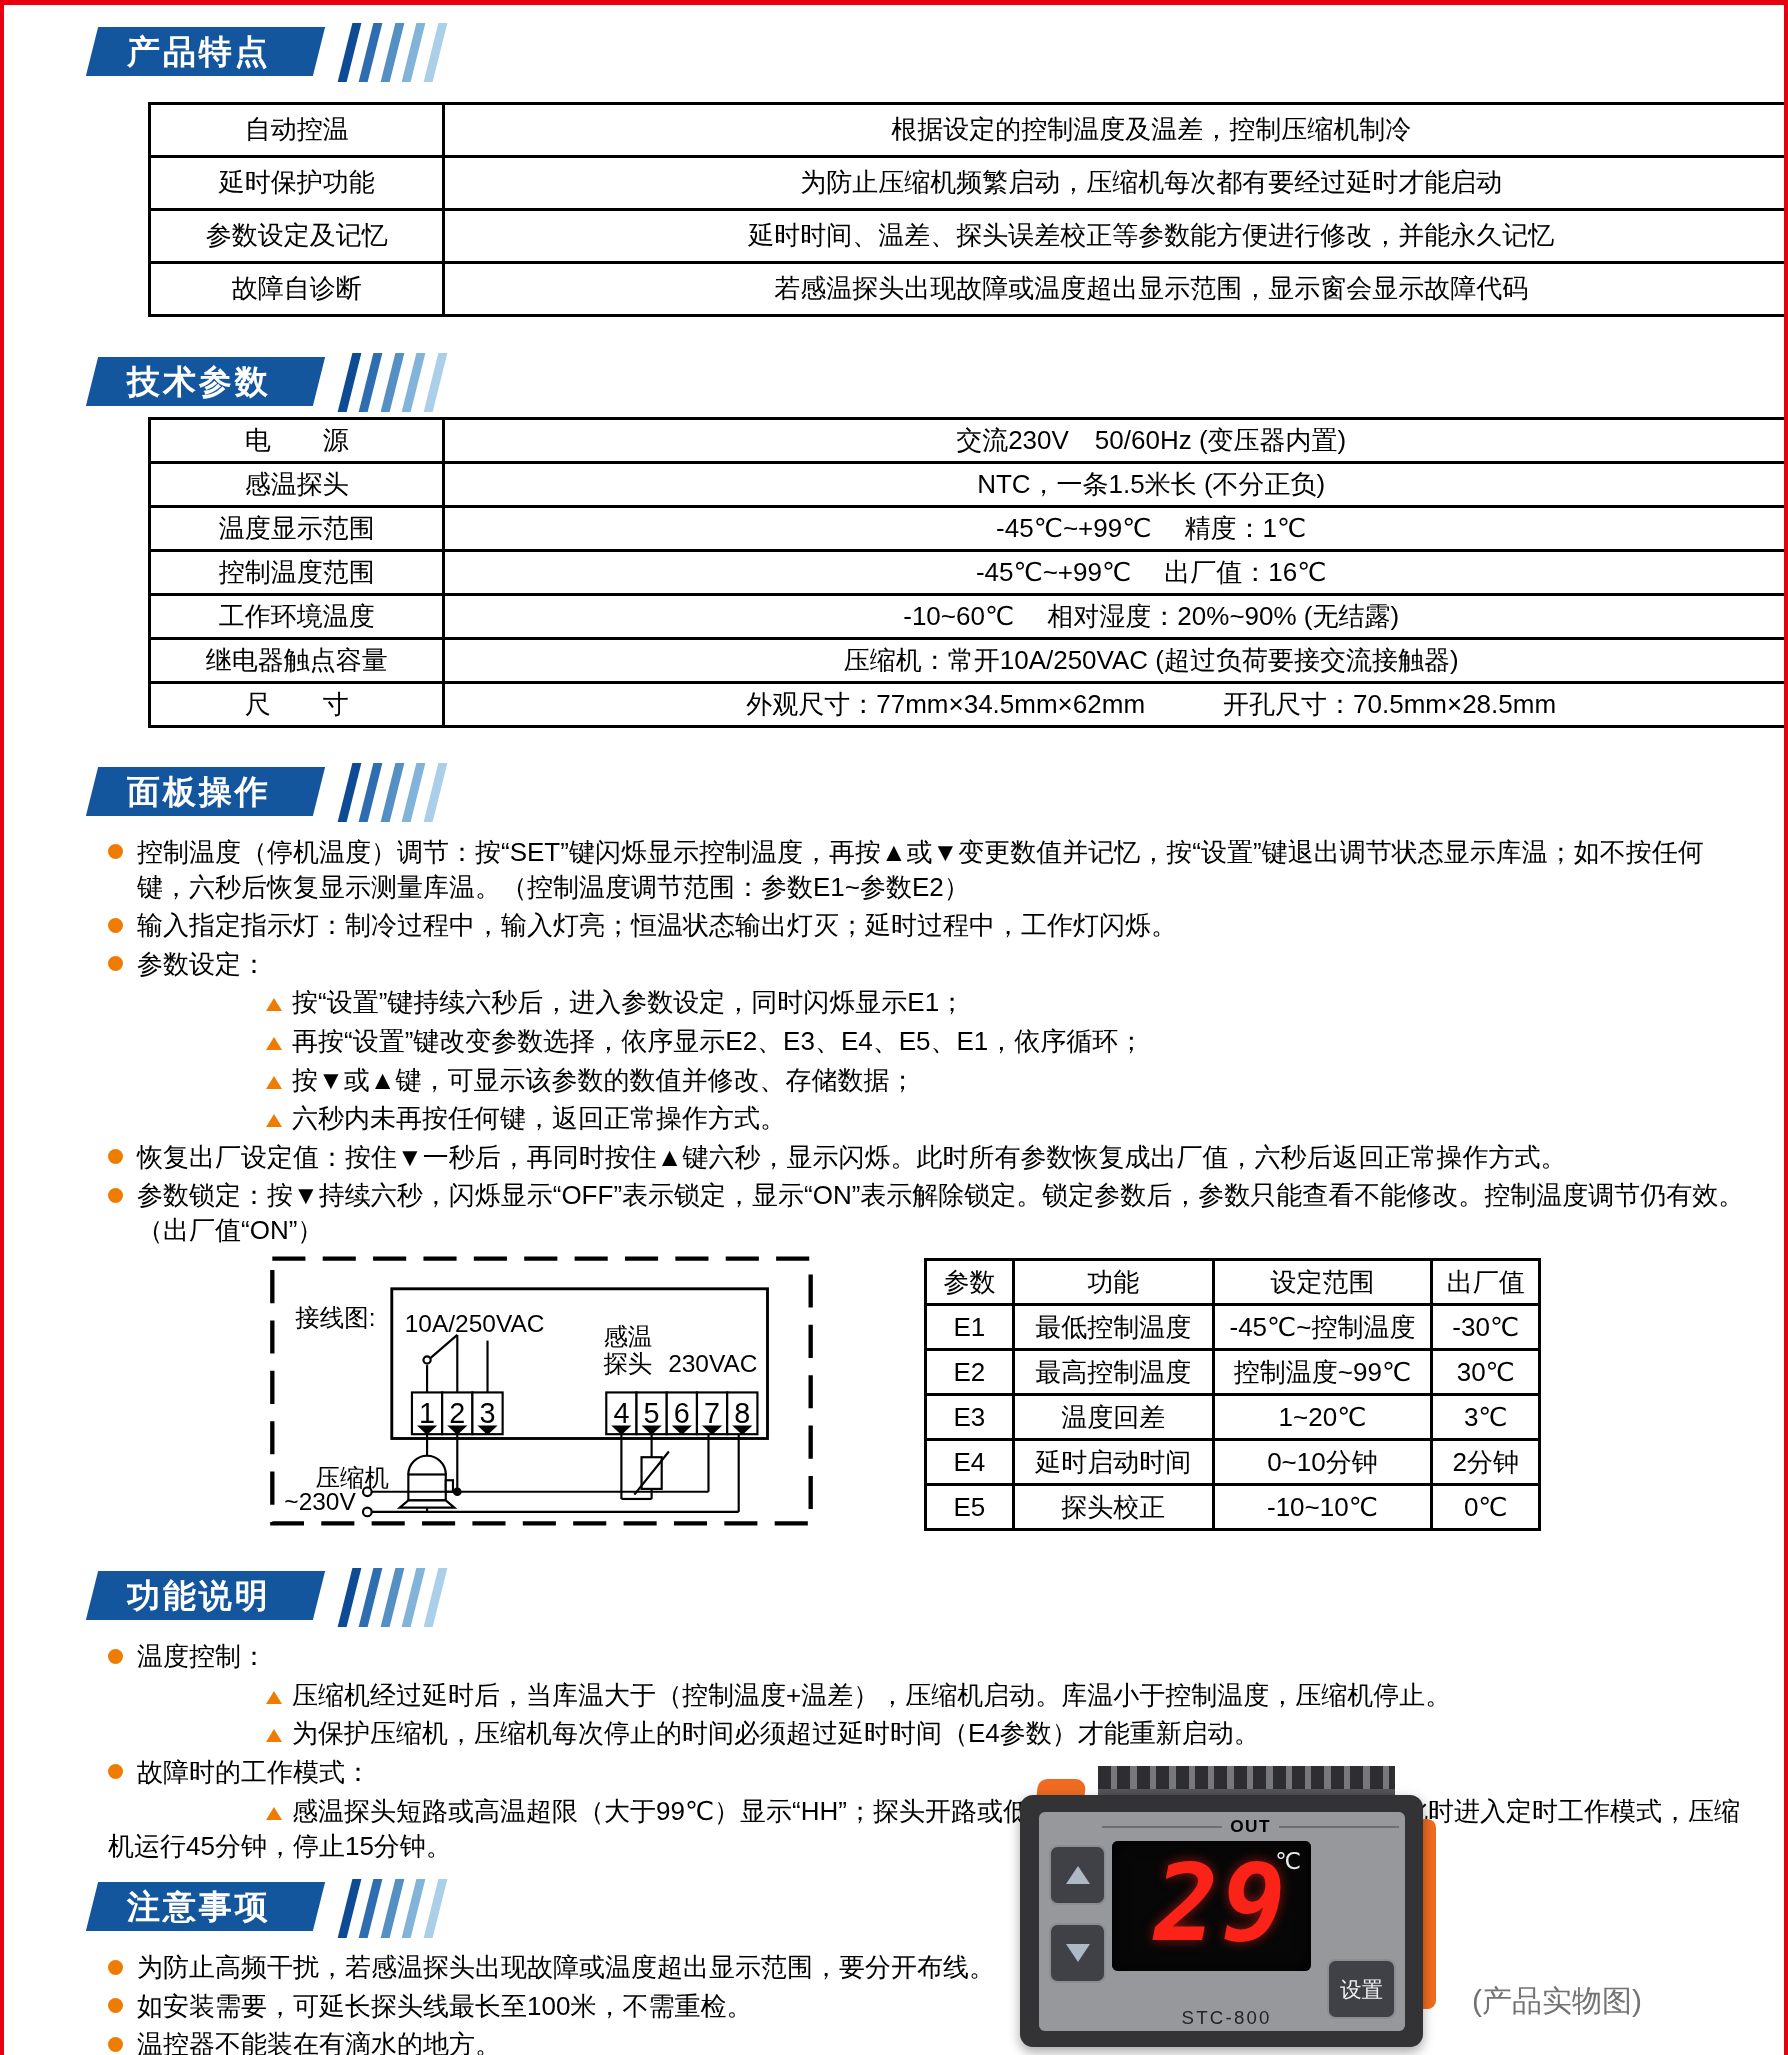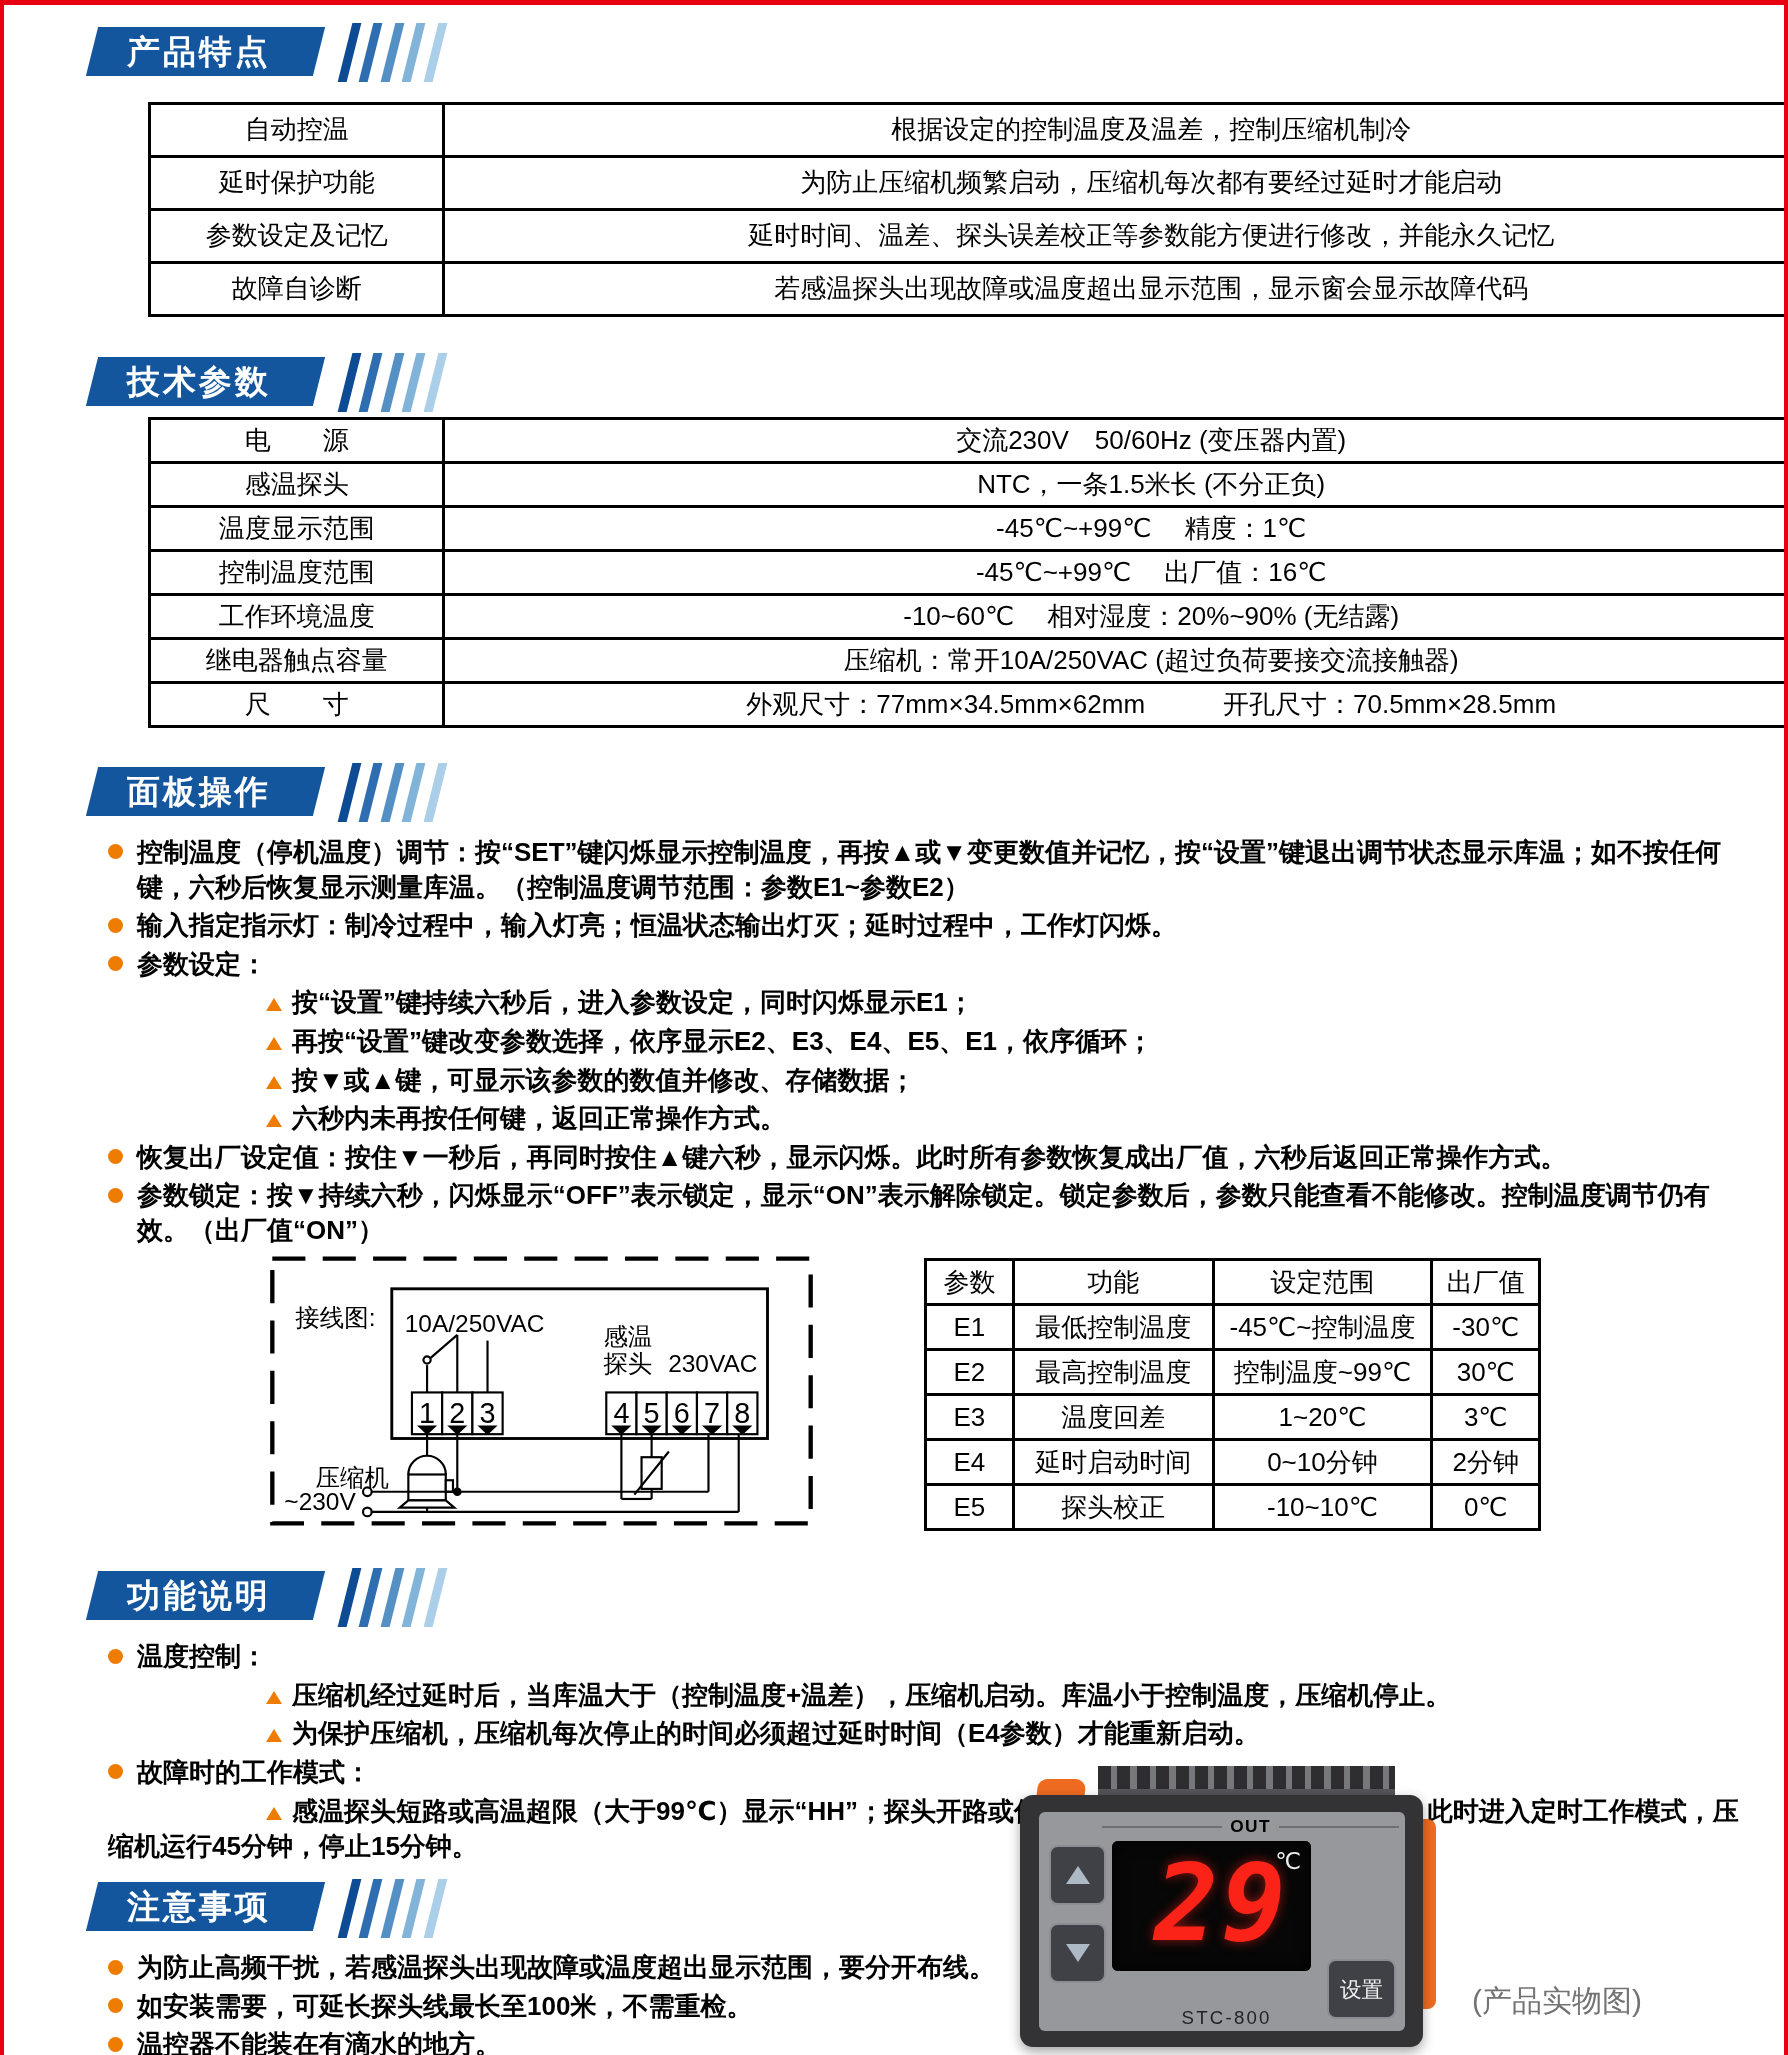--- a/index.html
+++ b/index.html
@@ -86,21 +86,21 @@
   .dev-unit{position:absolute;right:10px;top:7.2px;color:#ececec;font-size:23px;}
   .dev-set{position:absolute;right:8.6px;bottom:11.5px;width:65px;height:56px;background:#3f4147;
      border:2.2px solid #8a8d92;border-radius:8.6px;color:#f2f2f2;font-size:21.6px;
      display:flex;align-items:center;justify-content:center;}
   .dev-model{position:absolute;left:73px;width:229px;bottom:1.4px;text-align:center;color:#232327;
      font-size:18.7px;letter-spacing:2.2px;}
   .caption{position:absolute;left:466px;top:191px;font-size:30px;color:#737373;white-space:nowrap;}
 
   
   .mt-a{margin-top:21.6px;} .mt-b{margin-top:23px;} .mt-c{margin-top:40px;} .mt-d{margin-top:8px;}
-  .mt-e{margin-top:39px;} .mt-f{margin-top:16px;font-weight:bold;} .mt-g{margin-top:26px;} .mt-h{margin-top:17.3px;}
+  .mt-e{margin-top:39px;} .mt-f{margin-top:16px;} .mt-g{margin-top:26px;} .mt-h{margin-top:17.3px;}
 </style>
 </head>
 <body>
 
 <div class="page">
   <div class="edge l"></div>
   <div class="edge r"></div>
 
   <div class="banner-row mt-a">
     <div class="banner">

